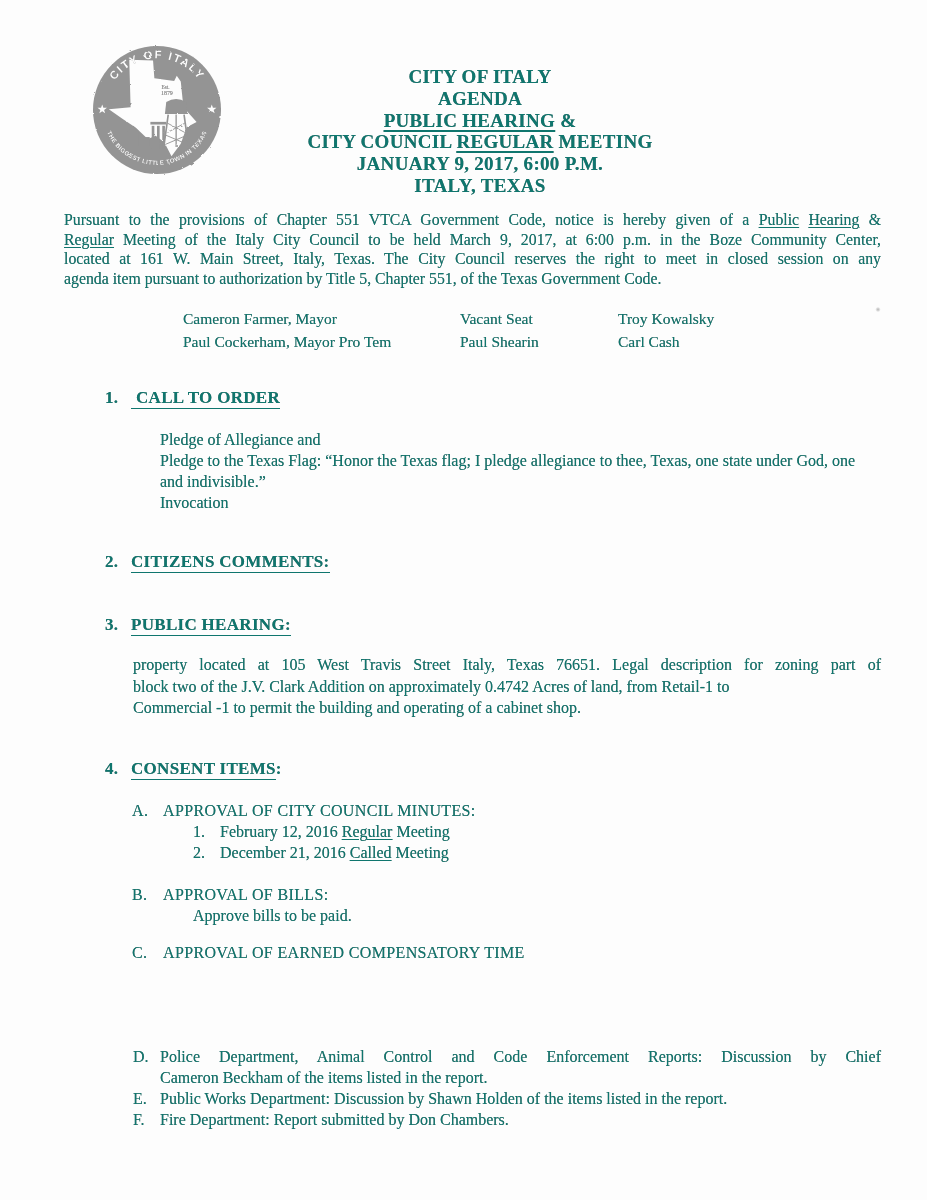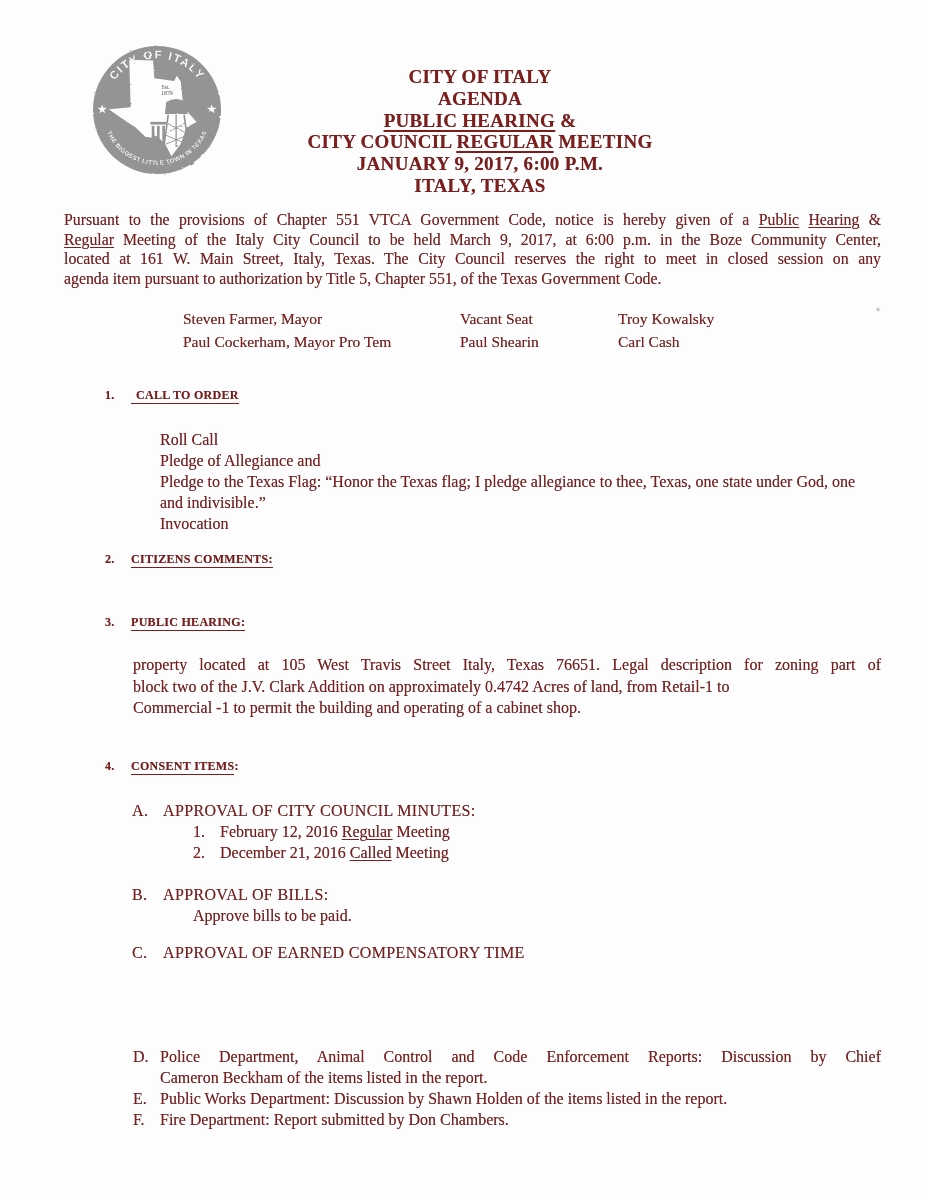--- a/index.html
+++ b/index.html
@@ -1,37 +1,37 @@
 <!DOCTYPE html>
 <html><head>
 <meta charset="utf-8">
 <style>
   html,body{margin:0;padding:0;background:#e9e9e9;}
   .page{
     position:relative;
     width:927px;height:1200px;
     background:#fdfdfd;
     font-family:"Liberation Serif", serif;
-    color:#7f1d1d;
+    color:#0f766e;
     overflow:hidden;
     text-shadow:0 0 .35px rgba(25,25,25,.55);
   }
   .abs{position:absolute;}
   .jl{text-align:justify;text-align-last:justify;}
   
   .title-block{left:230px;top:66px;width:500px;text-align:center;
     font-weight:bold;font-size:19px;line-height:21.8px;letter-spacing:.3px;}
   .u-title{text-decoration:underline;text-decoration-thickness:2px;text-underline-offset:3px;}
   
   .notice{left:64px;top:210px;width:817px;font-size:15.8px;line-height:19.6px;}
   .u-word{text-decoration:underline;text-decoration-thickness:1.4px;text-underline-offset:2px;}
   
   .council{top:308px;font-size:15.5px;line-height:22.5px;}
   
-  .hd{font-weight:bold;font-size:12px;letter-spacing:.3px;}
+  .hd{font-weight:bold;font-size:17px;letter-spacing:.3px;}
   .hd .num{display:inline-block;width:26px;}
   .hd .t{border-bottom:1.7px solid currentColor;padding-bottom:1px;}
   .hd .lead{padding-left:5px;}
   .body-txt{font-size:16px;line-height:21px;}
   .caps{letter-spacing:.35px;}
   .letter{display:inline-block;width:31px;}
   .letter-sm{display:inline-block;width:27px;}
   .s3par{left:133px;top:654px;width:748px;font-size:16px;line-height:21.6px;}
   .speck{width:6px;height:5px;border-radius:50%;
     background:radial-gradient(circle,rgba(120,120,120,.55),rgba(120,120,120,0) 70%);}
@@ -97,37 +97,36 @@
   </div>
 
   <div class="abs notice">
     <div class="jl"><span>Pursuant to the provisions of Chapter 551 VTCA Government Code, notice is hereby given of a </span><span class="u-word">Public</span><span> </span><span class="u-word">Hearing</span><span> &amp;</span></div>
     <div class="jl"><span class="u-word">Regular</span><span> Meeting of the Italy City Council to be held March 9, 2017, at 6:00 p.m. in the Boze Community Center,</span></div>
     <div class="jl">located at 161 W. Main Street, Italy, Texas.  The City Council reserves the right to meet in closed session on any</div>
     <div>agenda item pursuant to authorization by Title 5, Chapter 551, of the Texas Government Code.</div>
   </div>
 
   <div class="abs council" style="left:183px;">
-    <div>Steven Farmer, Mayor</div>
+    <div>Cameron Farmer, Mayor</div>
     <div>Paul Cockerham, Mayor Pro Tem</div>
   </div>
   <div class="abs council" style="left:460px;">
     <div>Vacant Seat</div>
     <div>Paul Shearin</div>
   </div>
   <div class="abs council" style="left:618px;">
     <div>Troy Kowalsky</div>
     <div>Carl Cash</div>
   </div>
 
   <div class="abs hd" style="left:105px;top:388px;">
     <span class="num">1.</span><span class="t lead">CALL TO ORDER</span>
   </div>
   <div class="abs body-txt" style="left:160px;top:429px;width:706px;">
-    <div>Roll Call</div>
     <div>Pledge of Allegiance and</div>
     <div>Pledge to the Texas Flag: “Honor the Texas flag; I pledge allegiance to thee, Texas, one state under God, one and indivisible.”</div>
     <div>Invocation</div>
   </div>
 
   <div class="abs hd" style="left:105px;top:552px;">
     <span class="num">2.</span><span class="t">CITIZENS COMMENTS:</span>
   </div>
 
   <div class="abs hd" style="left:105px;top:615px;">

